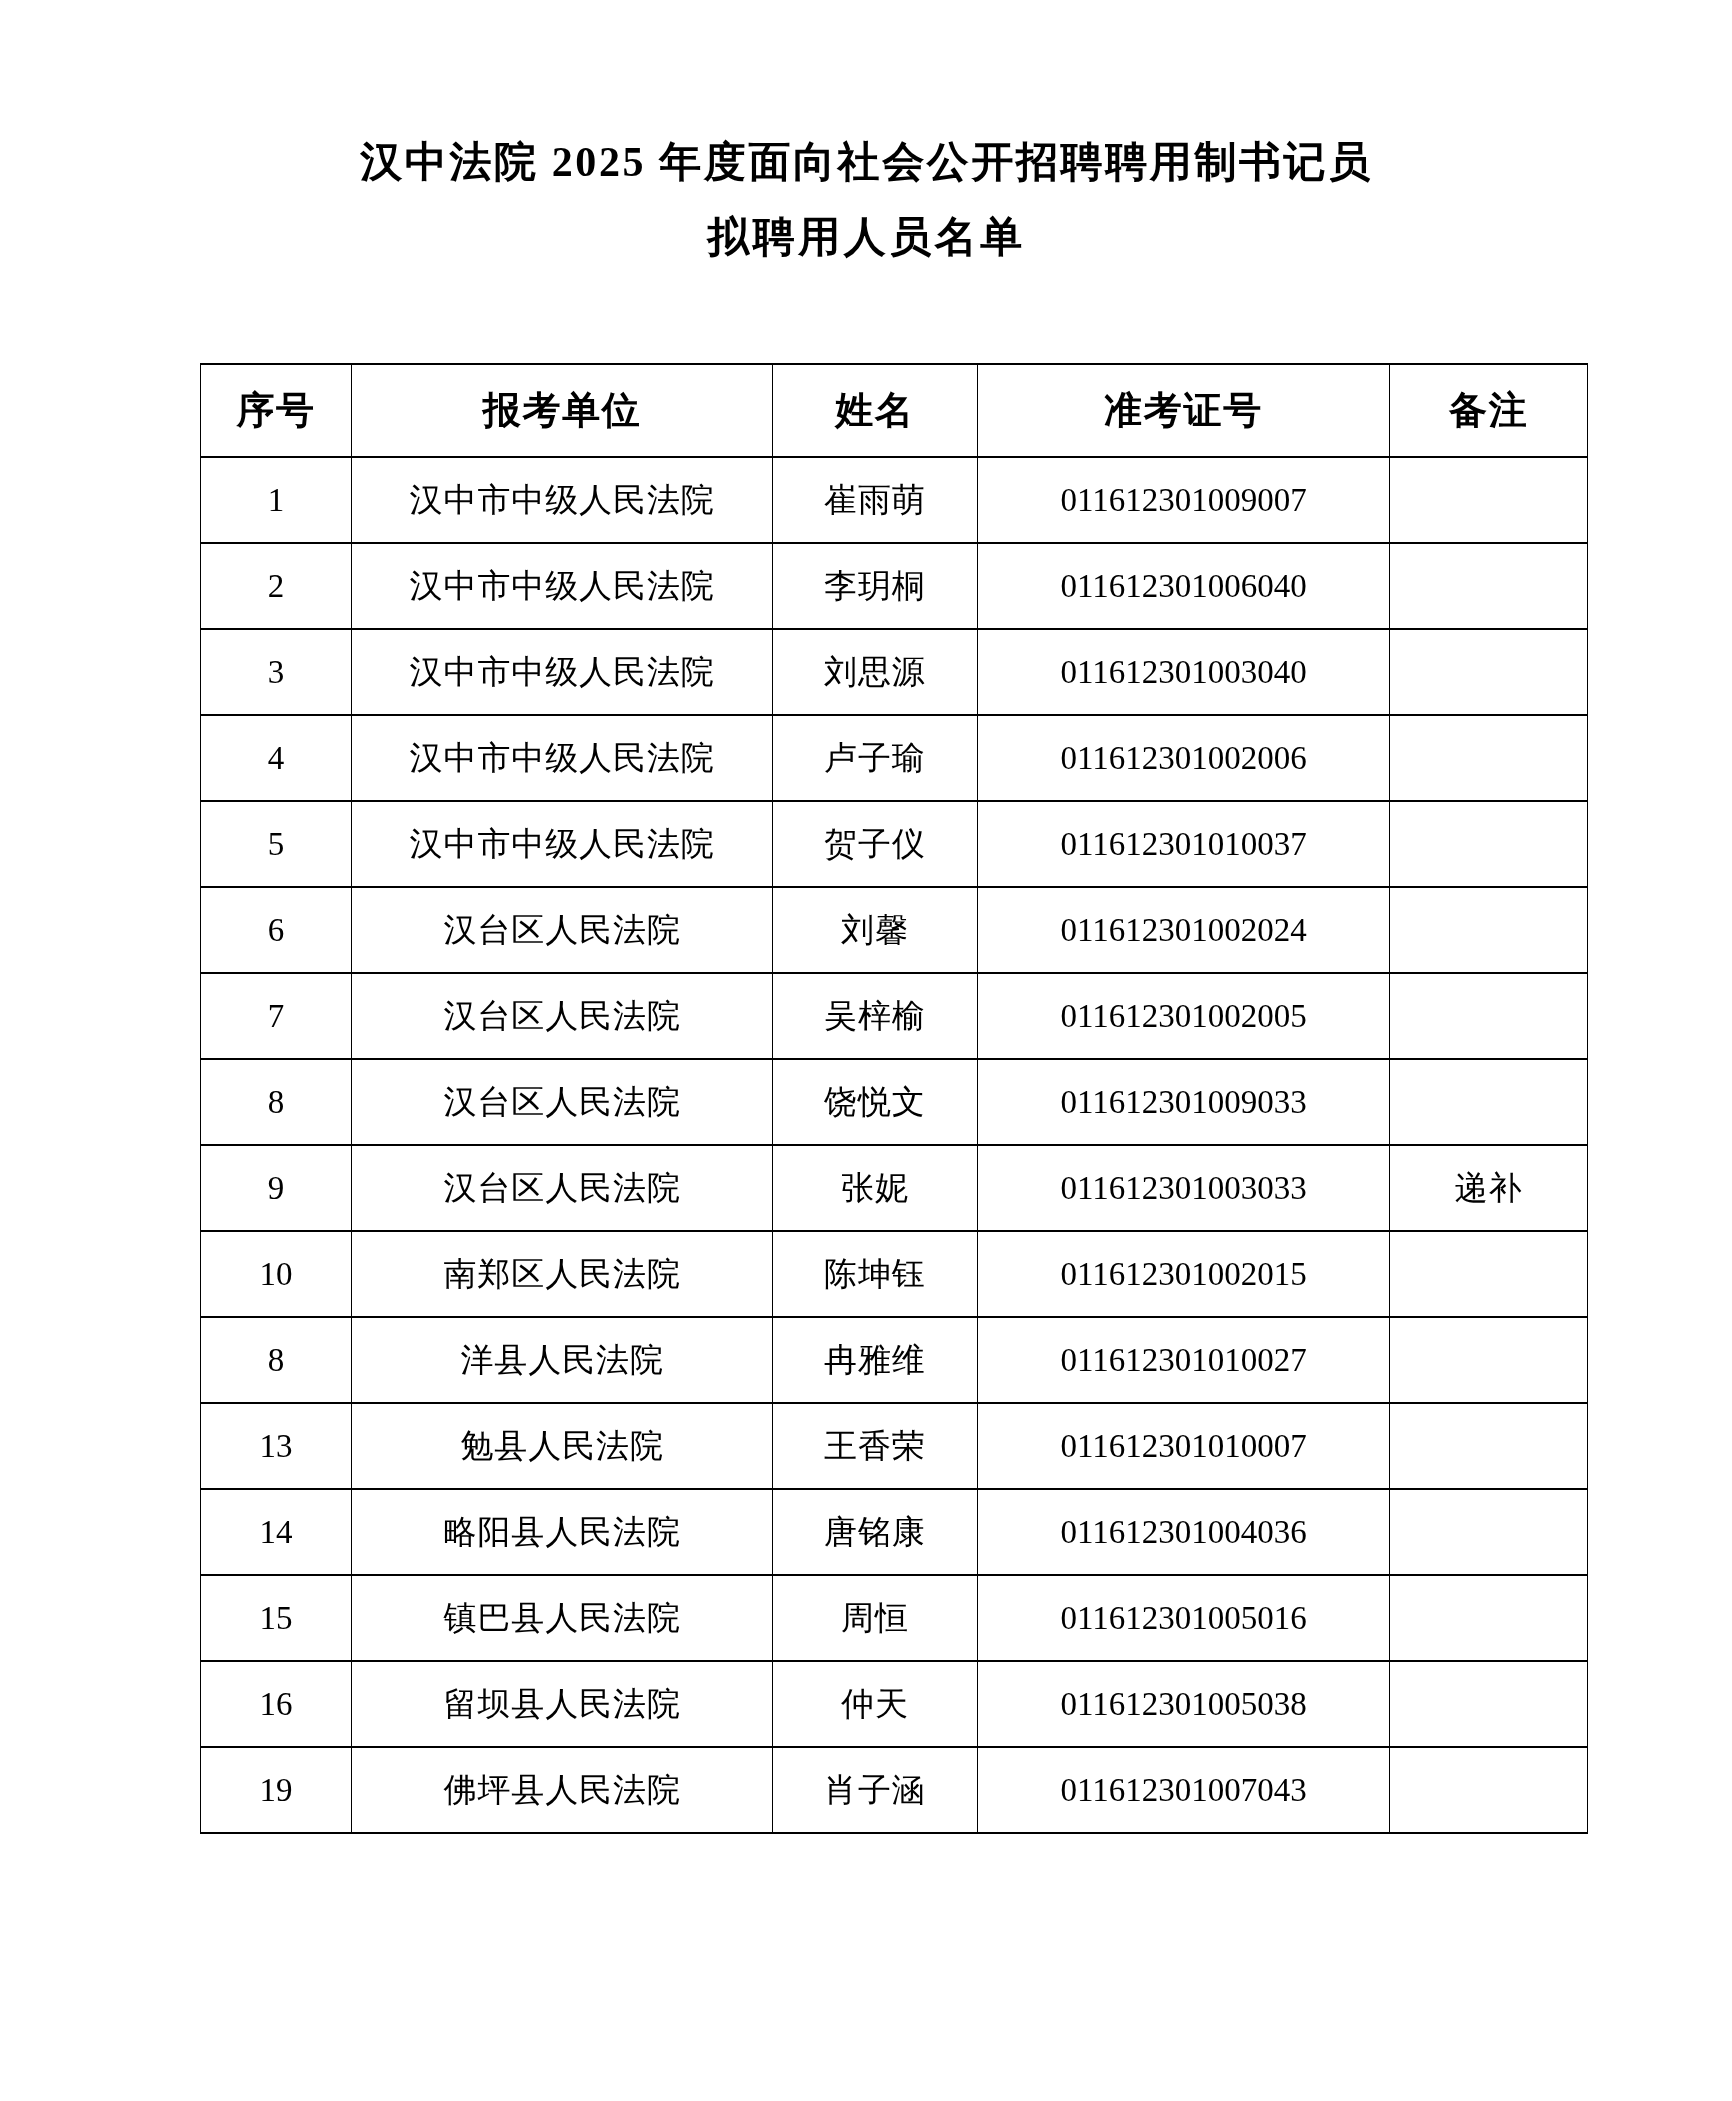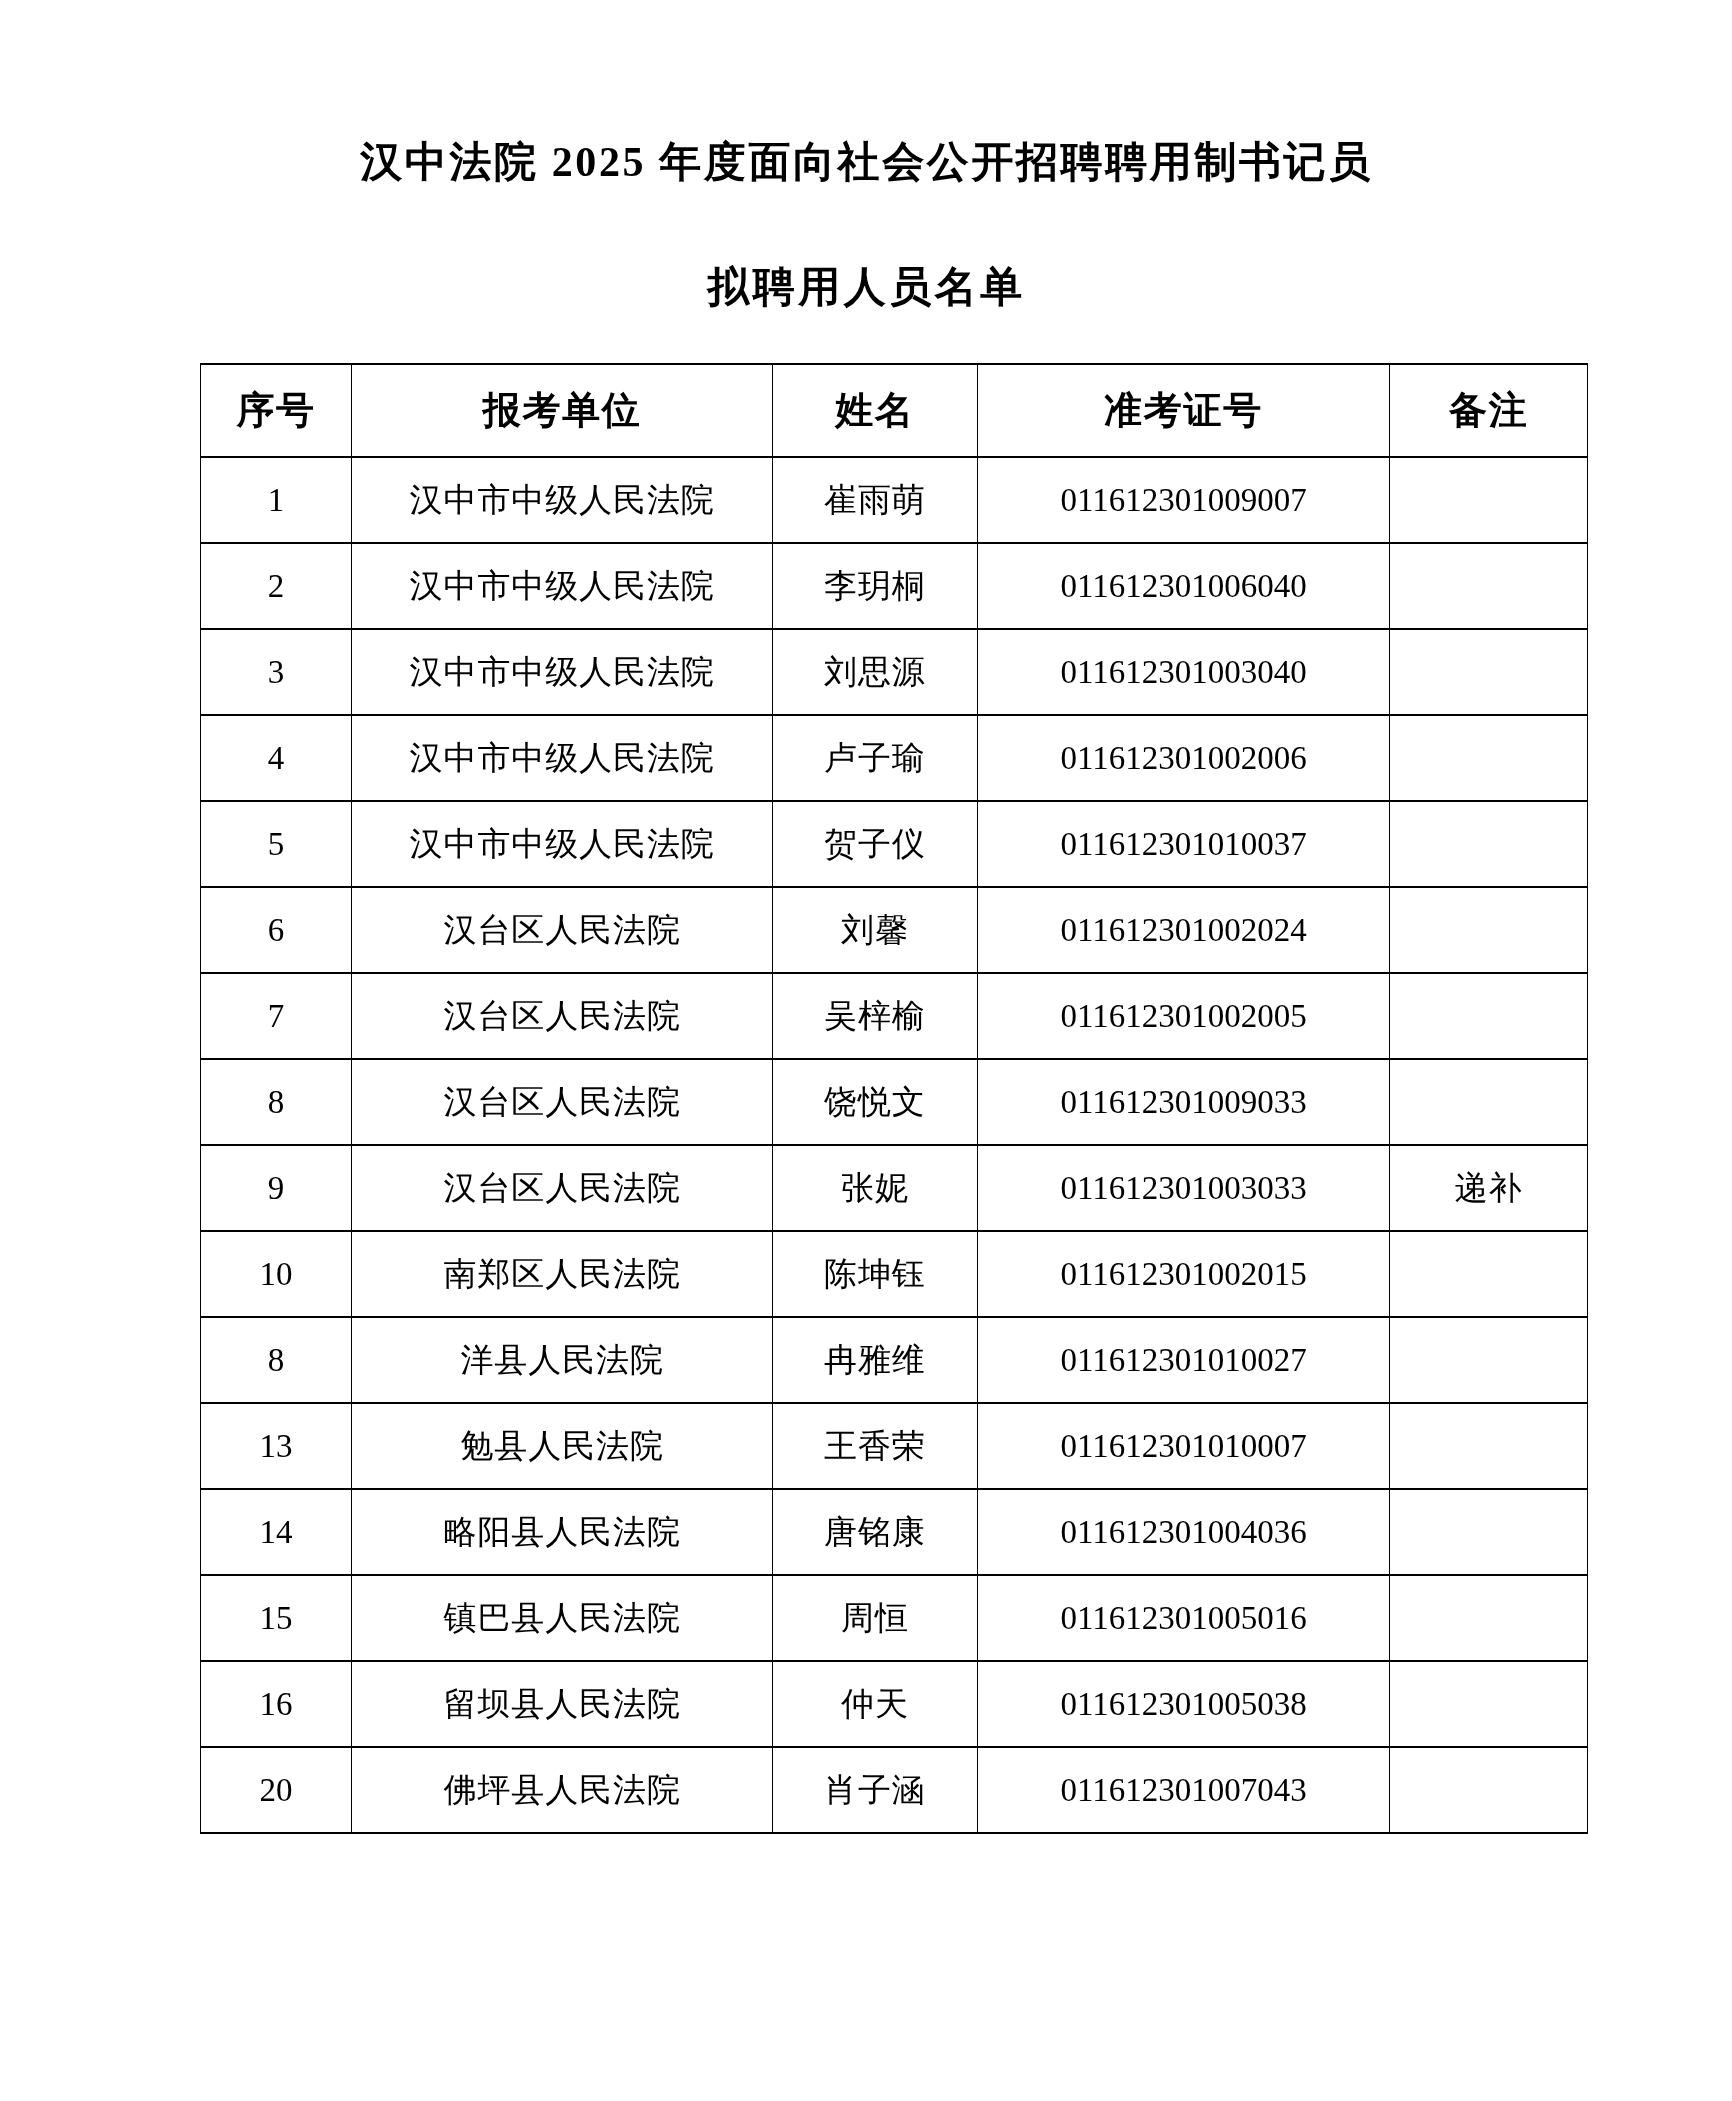--- a/index.html
+++ b/index.html
@@ -19,21 +19,21 @@
     top: 139px;
     left: 0;
     width: 100%;
     text-align: center;
     font-weight: bold;
     font-size: 42px;
     letter-spacing: 2.6px;
     line-height: 1.1;
   }
   .doc-title .line2 {
-    margin-top: 79px;
+    margin-top: 29px;
     letter-spacing: 3.5px;
   }
   table.roster {
     position: absolute;
     left: 200px;
     top: 363px;
     width: 1388px;
     border-collapse: collapse;
     table-layout: fixed;
   }
@@ -190,21 +190,21 @@
         <td></td>
       </tr>
       <tr>
         <td class="num">16</td>
         <td>留坝县人民法院</td>
         <td>仲天</td>
         <td class="num">011612301005038</td>
         <td></td>
       </tr>
       <tr>
-        <td class="num">20</td>
+        <td class="num">19</td>
         <td>佛坪县人民法院</td>
         <td>肖子涵</td>
         <td class="num">011612301007043</td>
         <td></td>
       </tr>
     </tbody>
 </table>
 
 
 </body></html>

